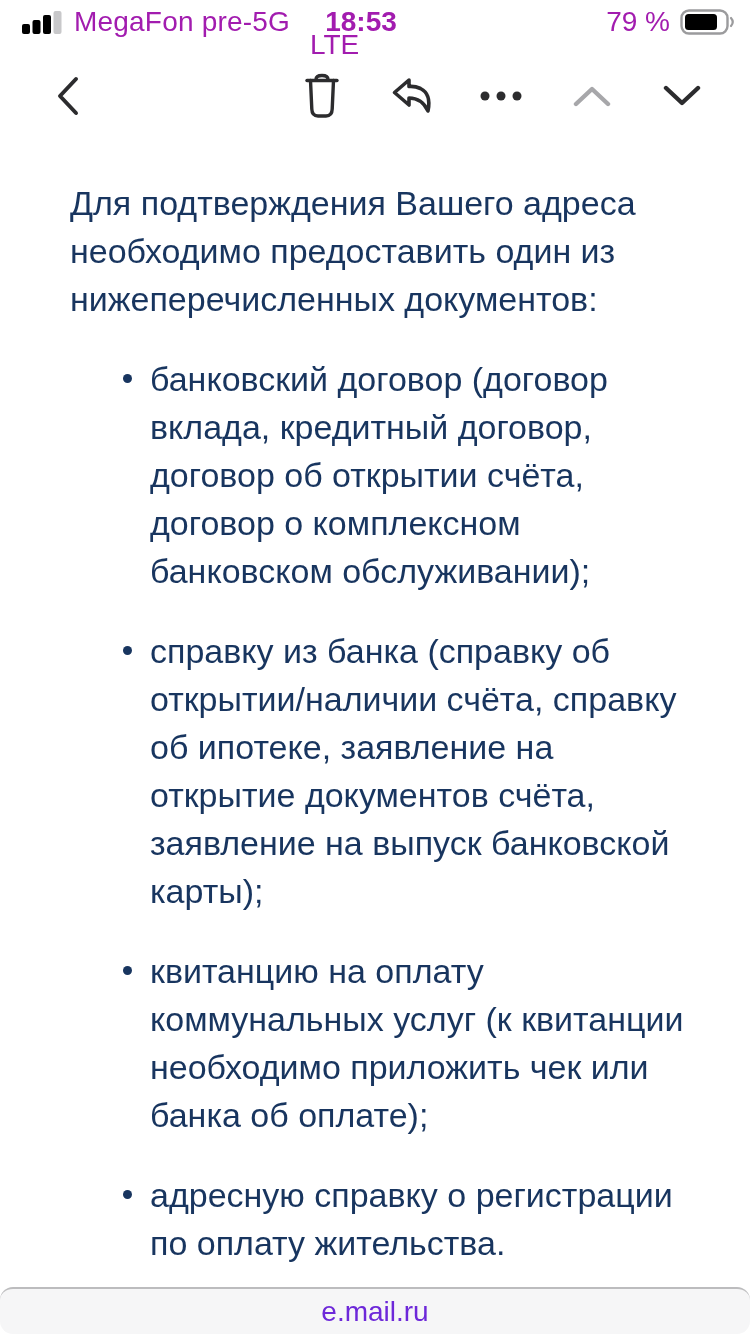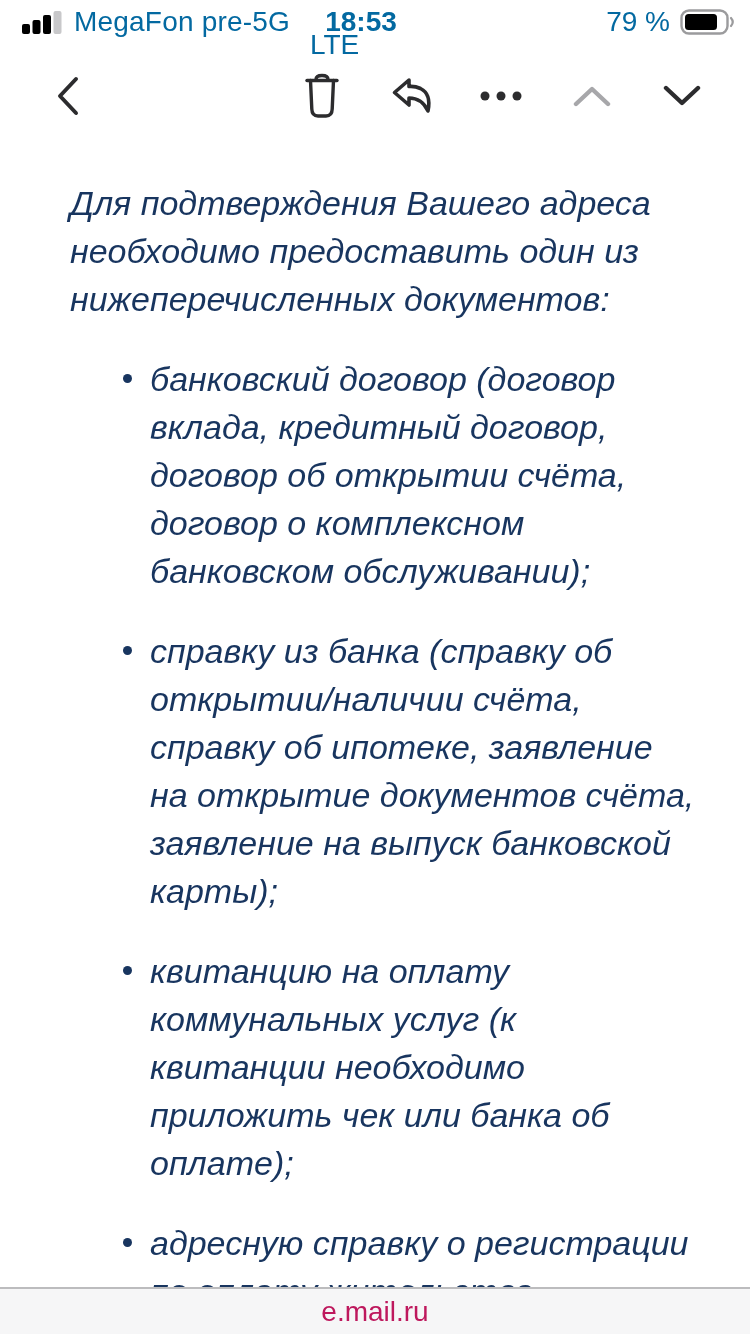--- a/index.html
+++ b/index.html
@@ -11,21 +11,21 @@
     overflow: hidden;
   }
 
   
   .status-bar {
     position: absolute;
     top: 0; left: 0; right: 0;
     height: 44px;
     display: flex;
     align-items: center;
-    color: #0369a1;
+    color: #a21caf;
     font-size: 28px;
   }
   .sb-left {
     position: absolute;
     left: 22px; top: 0; height: 44px;
     display: flex; align-items: center; gap: 12px;
   }
   .sb-carrier { letter-spacing: 0.2px; }
   .sb-network { margin-left: 8px; margin-top: 45px; }
   .sb-time {
@@ -64,21 +64,20 @@
   .tb-down    { left: 650px; }
 
   
   .mail-body {
     position: absolute;
     top: 179px; left: 70px;
     width: 625px;
     color: #18355f;
     font-size: 34px;
     line-height: 48px;
-    font-style: italic;
   }
   .intro { width: 616px; }
   .doc-list {
     list-style: none;
     margin-top: 13px;
   }
   .doc-list li {
     position: relative;
     margin-top: 32px;
     margin-left: 80px;
@@ -95,21 +94,22 @@
 
   
   .footer-bar {
     position: absolute;
     left: 0; right: 0; bottom: 0;
     height: 47px;
     background: #f6f6f7;
     border-top: 2px solid #bcbcbe;
     display: flex; align-items: center; justify-content: center;
     font-size: 28px;
-    color: #be185d;
+    color: #6d28d9;
+    border-radius: 13px;
   }
 
   svg { display: block; }
 </style>
 </head>
 <body>
 
 <div class="status-bar">
   <div class="sb-left">
     <span>

